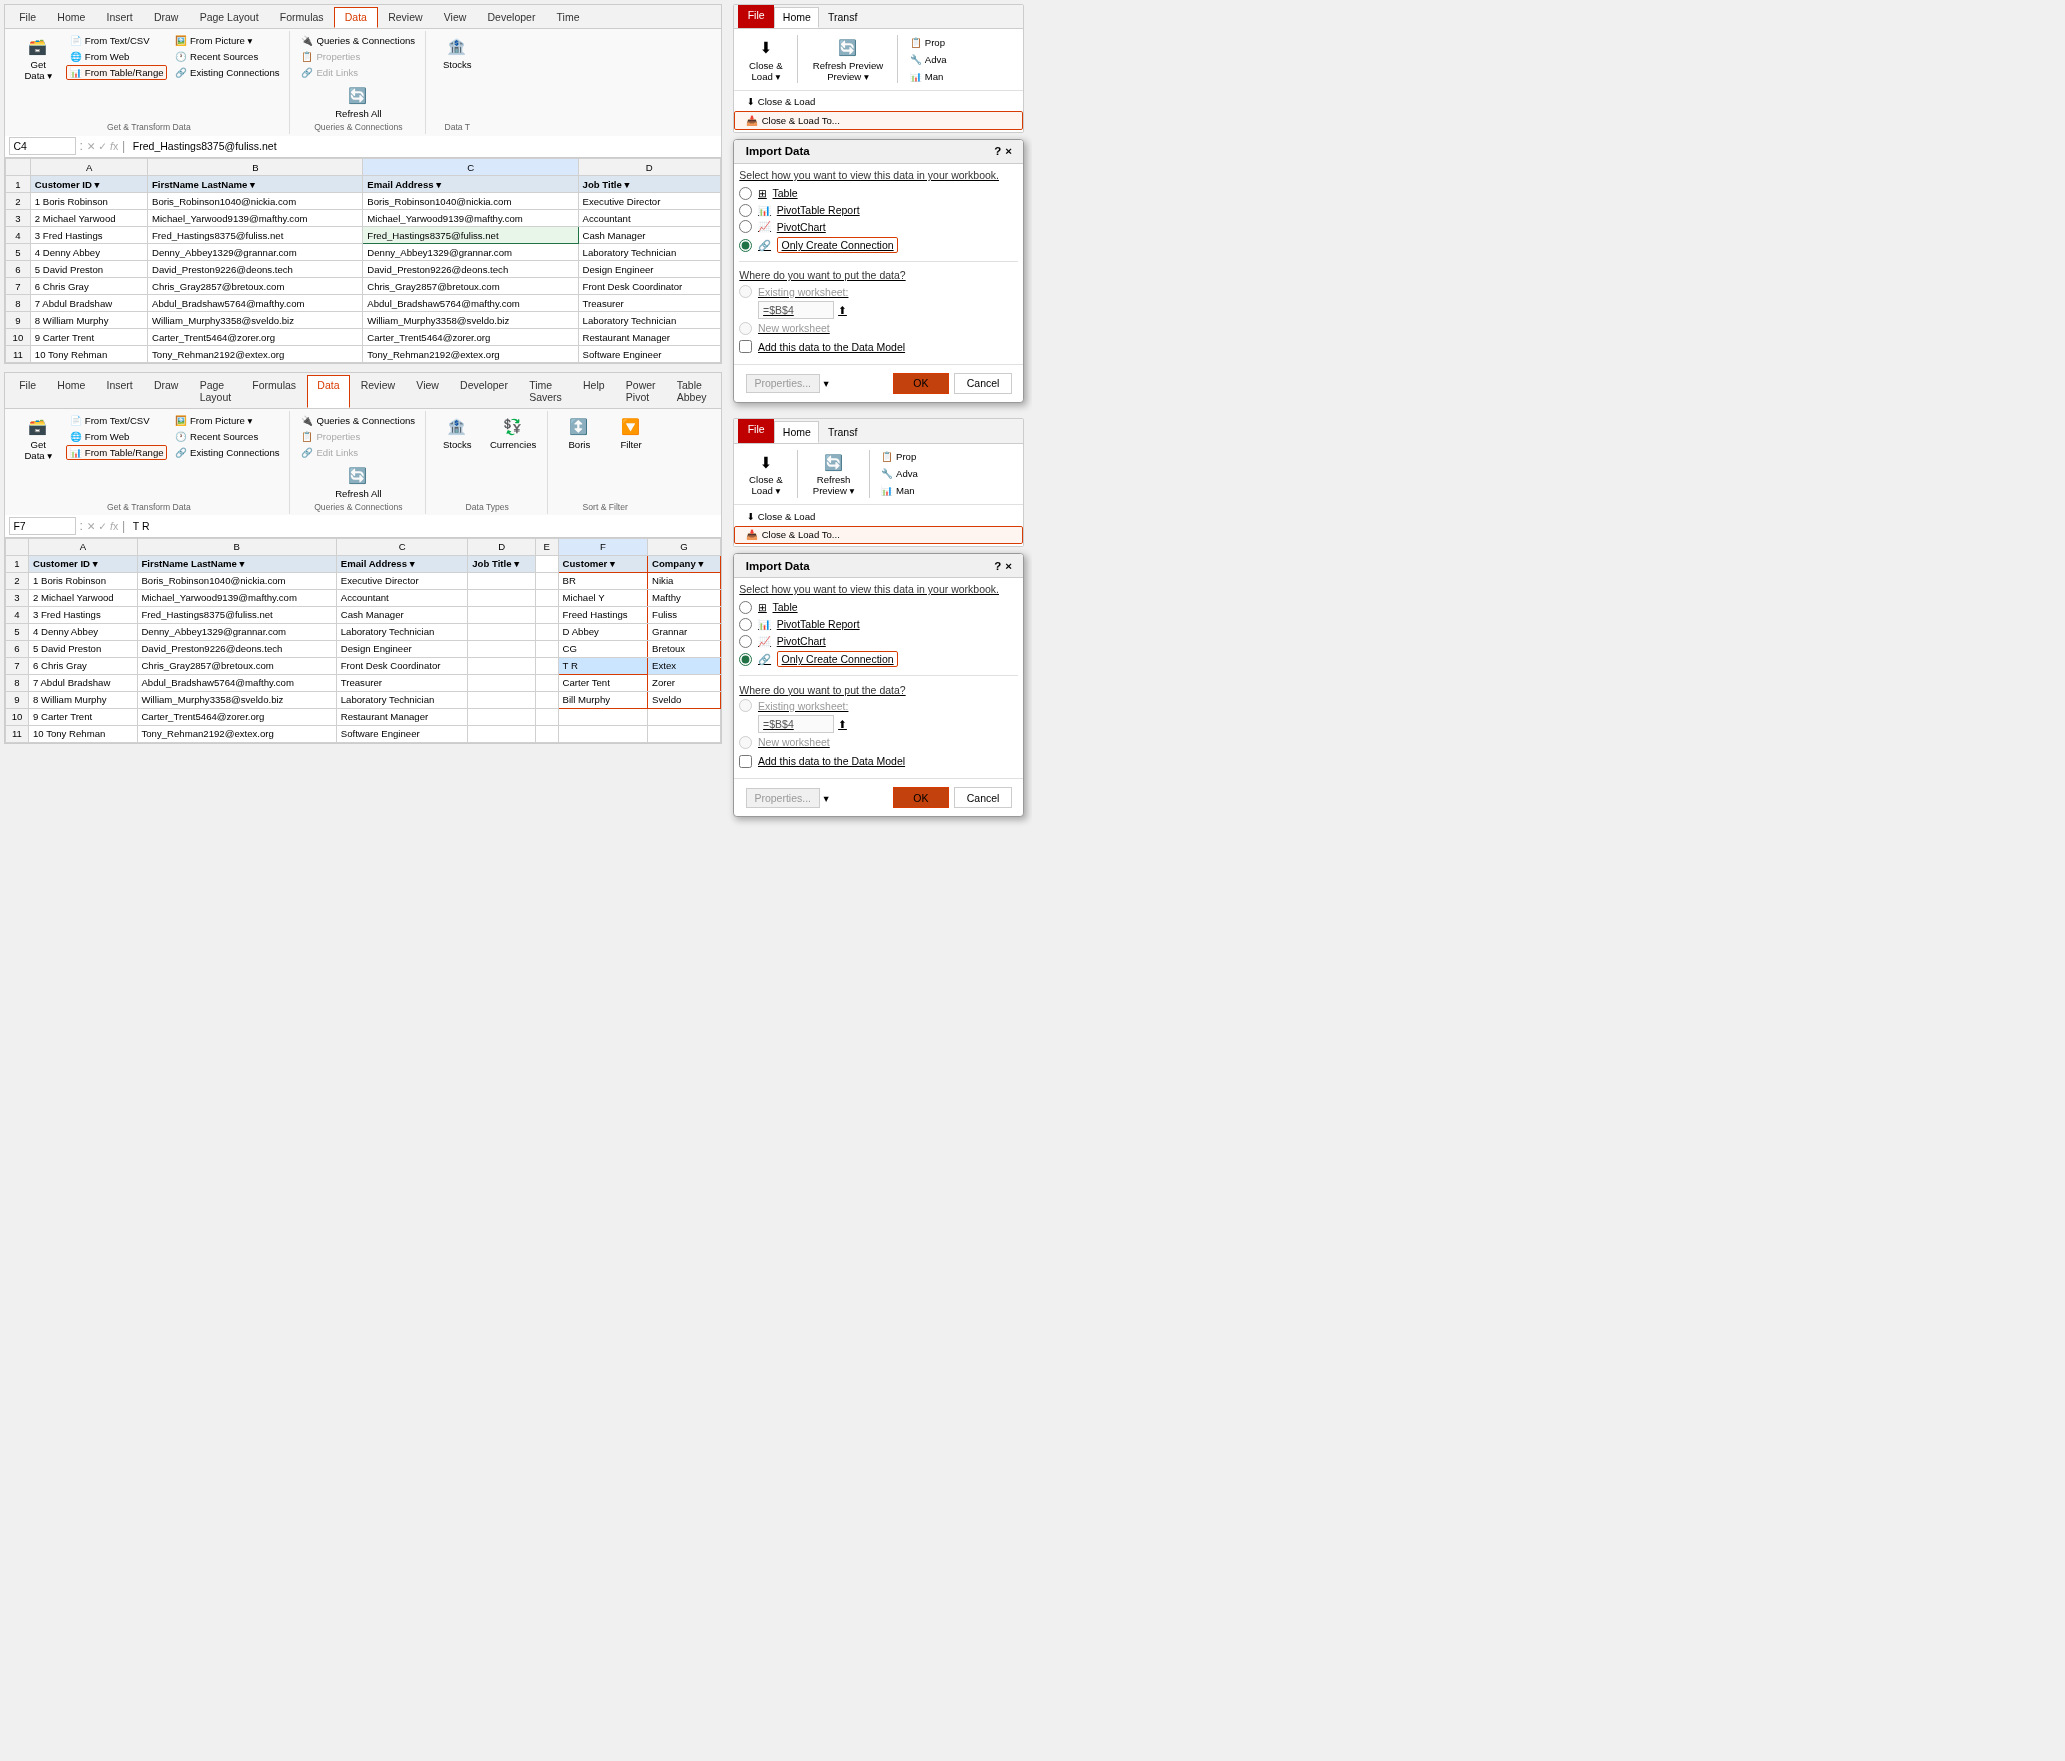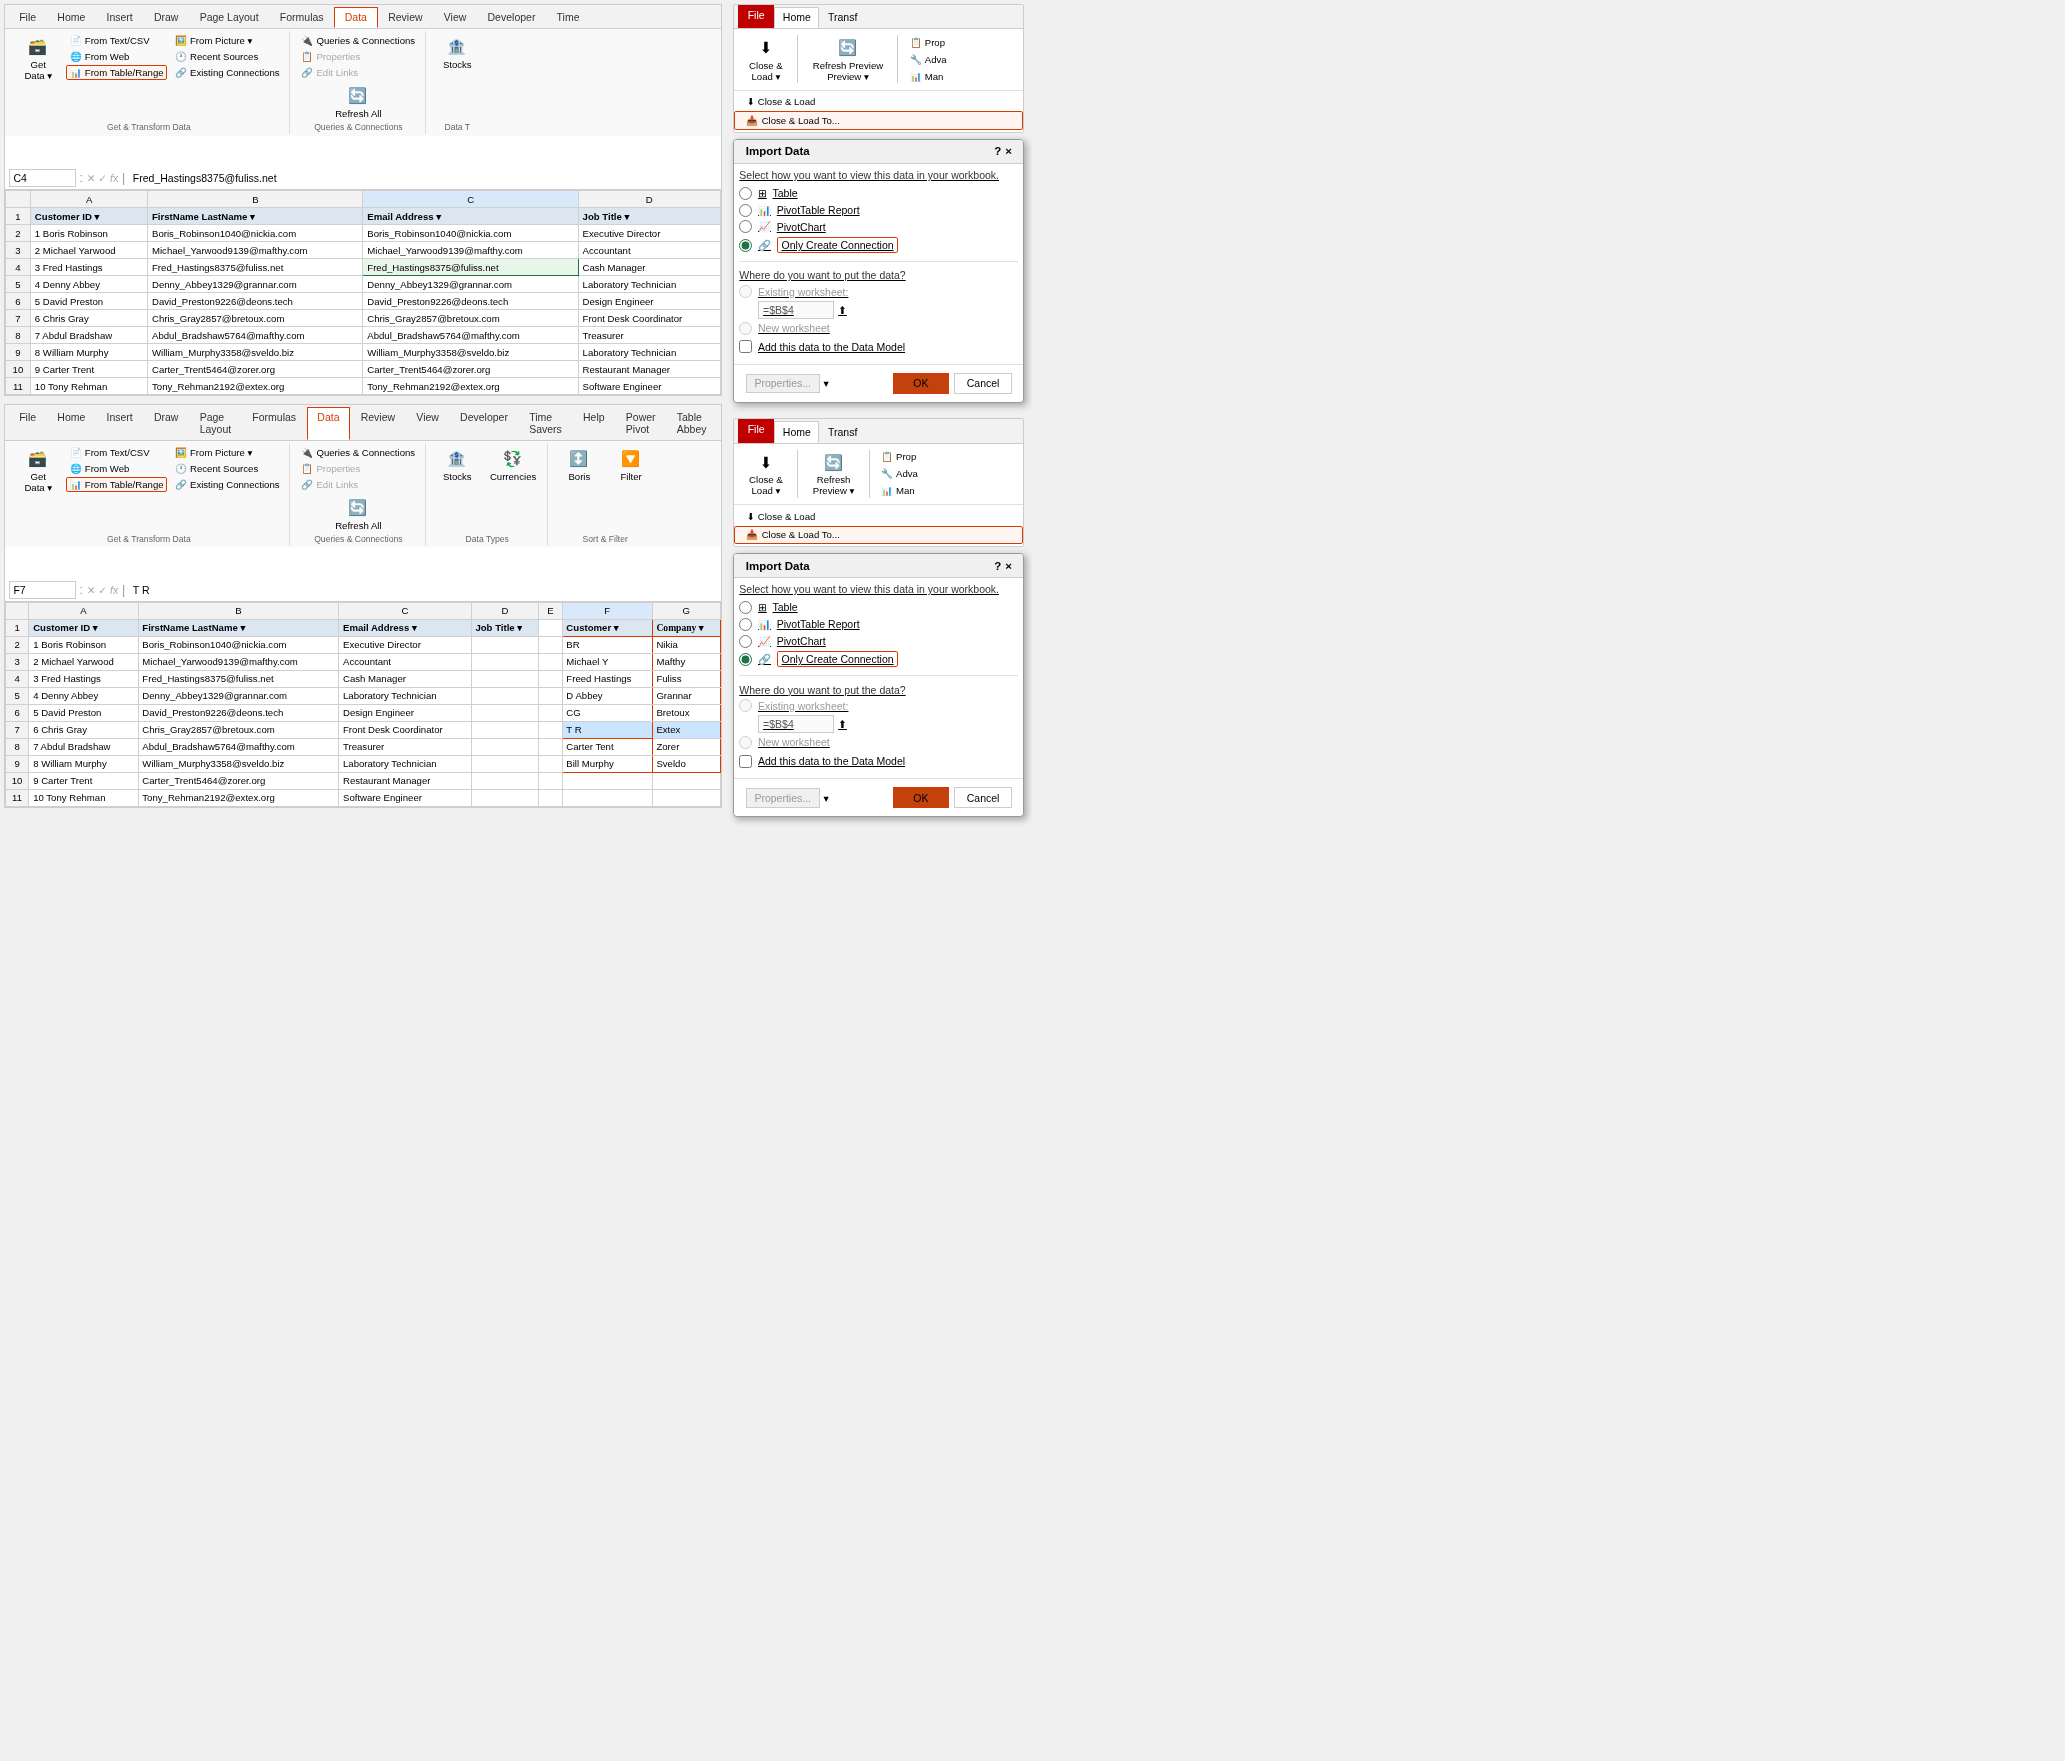--- a/index.html
+++ b/index.html
@@ -133,21 +133,20 @@
     }
 
     
     .formula-bar {
       display: flex;
       align-items: center;
       border-bottom: 1px solid #ccc;
       background: white;
       padding: 1.9px 3.8px;
       gap: 3.8px;
-      margin-top: 32px;
     }
 
     .cell-ref {
       width: 67px;
       border: 1px solid #ccc;
       padding: 1.9px 3.8px;
       font-size: 10.5px;
     }
 
     .formula-sep {
@@ -777,21 +776,21 @@
           </thead>
           <tbody>
             <tr>
               <th class="row-header">1</th>
               <td class="table-header-cell">Customer ID ▾</td>
               <td class="table-header-cell">FirstName LastName ▾</td>
               <td class="table-header-cell">Email Address ▾</td>
               <td class="table-header-cell">Job Title ▾</td>
               <td></td>
               <td class="table-header-cell" style="border:1.9px solid #d83b01; border-bottom:1.9px solid #d83b01;">Customer ▾</td>
-              <td class="table-header-cell" style="border:1.9px solid #d83b01; border-bottom:1.9px solid #d83b01;font-family:Liberation Serif, serif;">Company ▾</td>
+              <td class="table-header-cell" style="border:1.9px solid #d83b01; border-bottom:1.9px solid #d83b01;">Company ▾</td>
             </tr>
             <tr>
               <th class="row-header">2</th>
               <td>1 Boris Robinson</td>
               <td>Boris_Robinson1040@nickia.com</td>
               <td>Executive Director</td>
               <td></td>
               <td></td>
               <td style="border-left:1.9px solid #d83b01; border-right:1.9px solid #d83b01;">BR</td>
               <td style="border-left:1.9px solid #d83b01; border-right:1.9px solid #d83b01;">Nikia</td>

